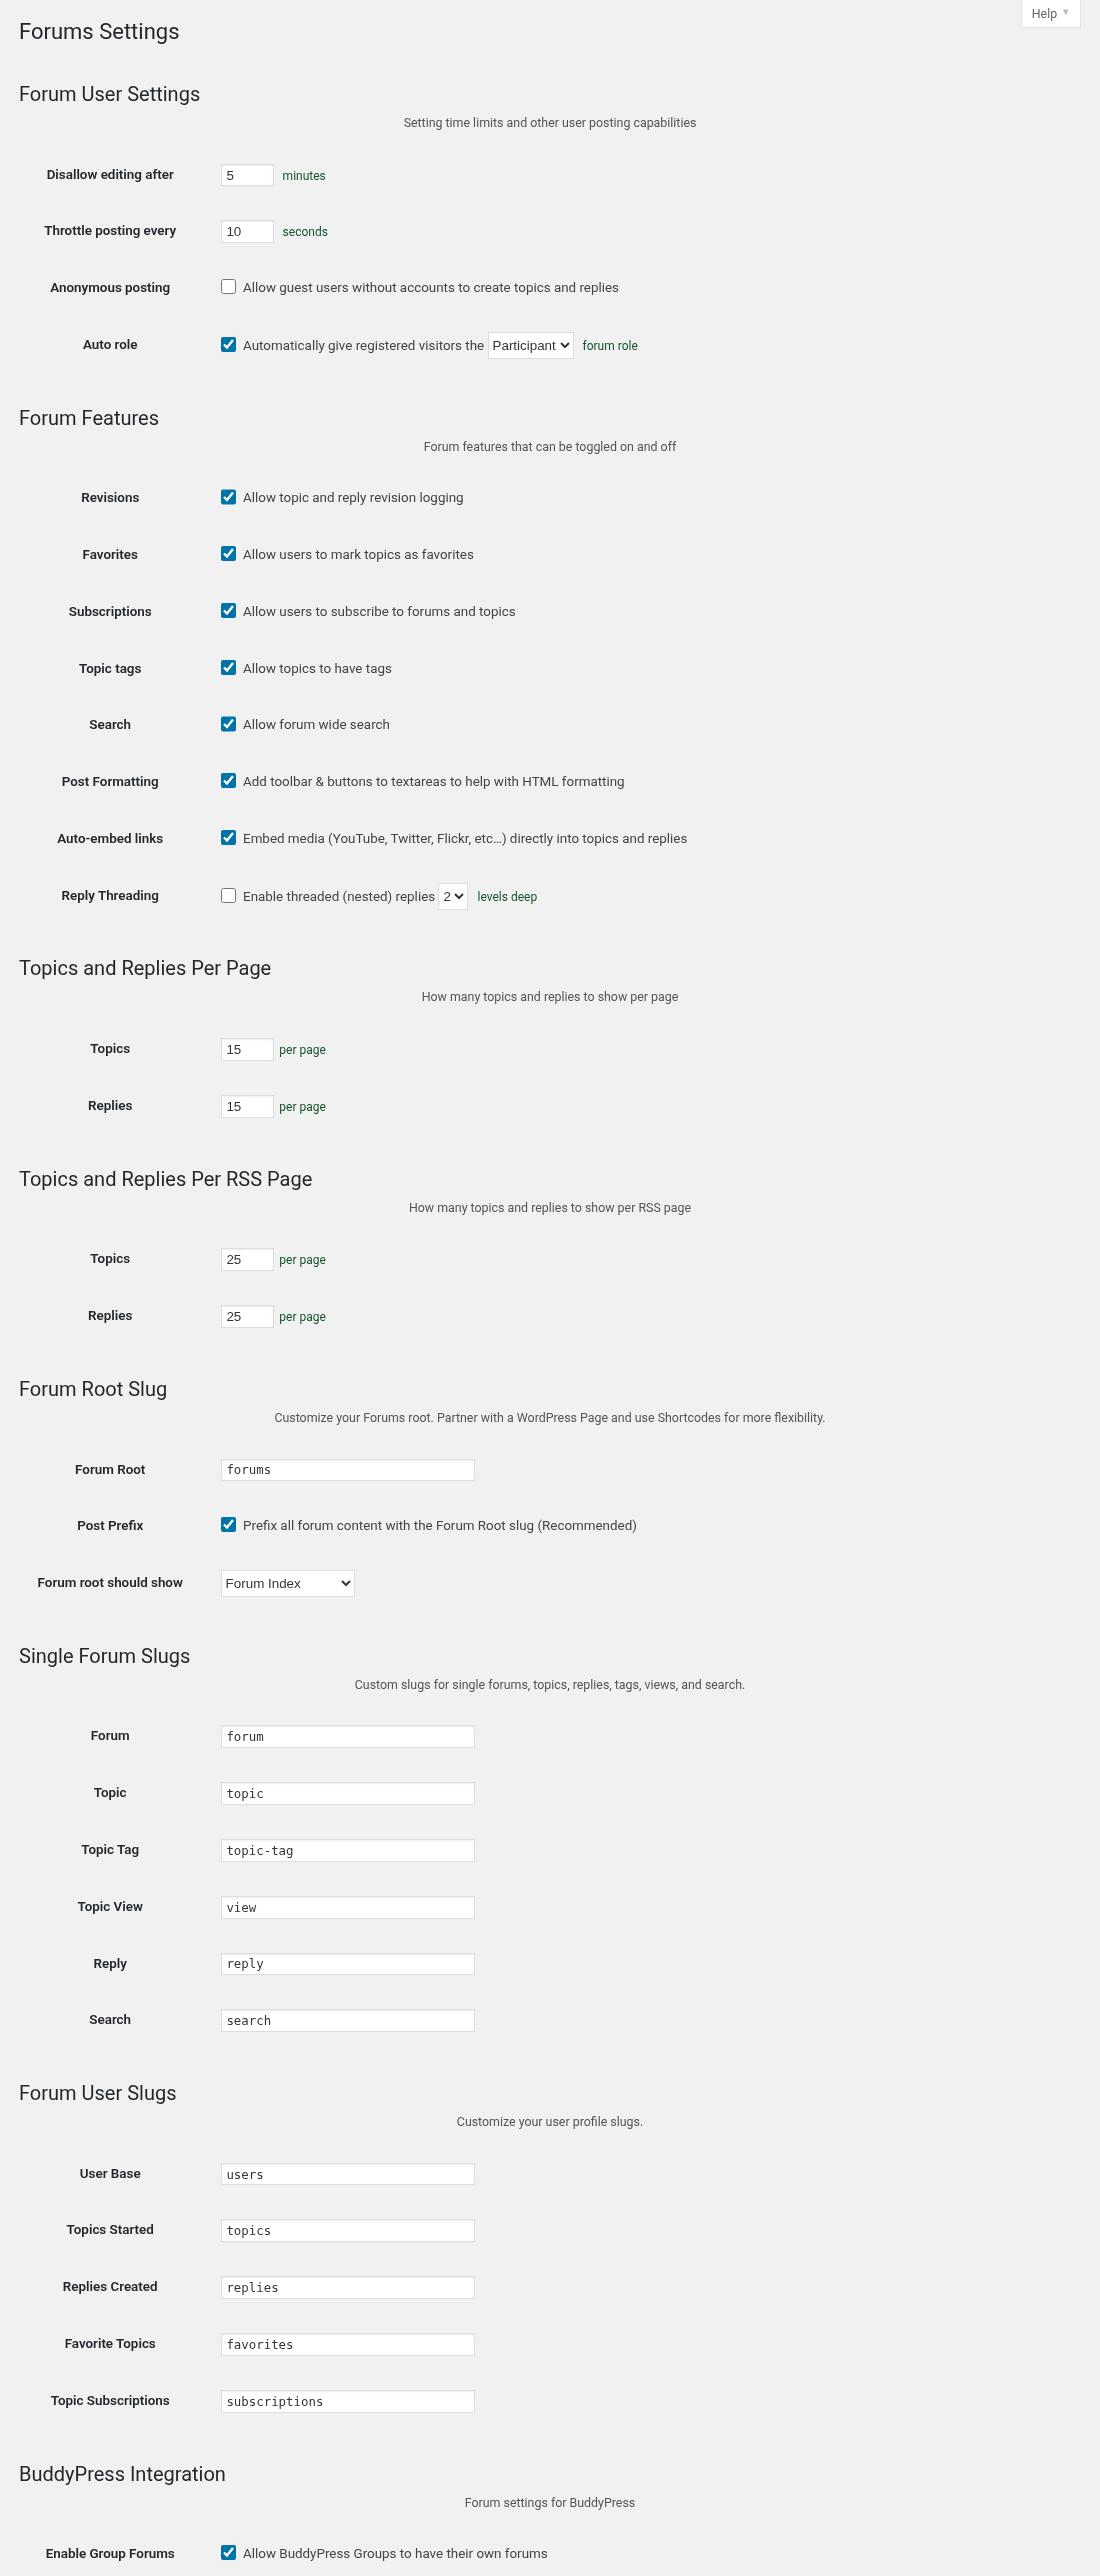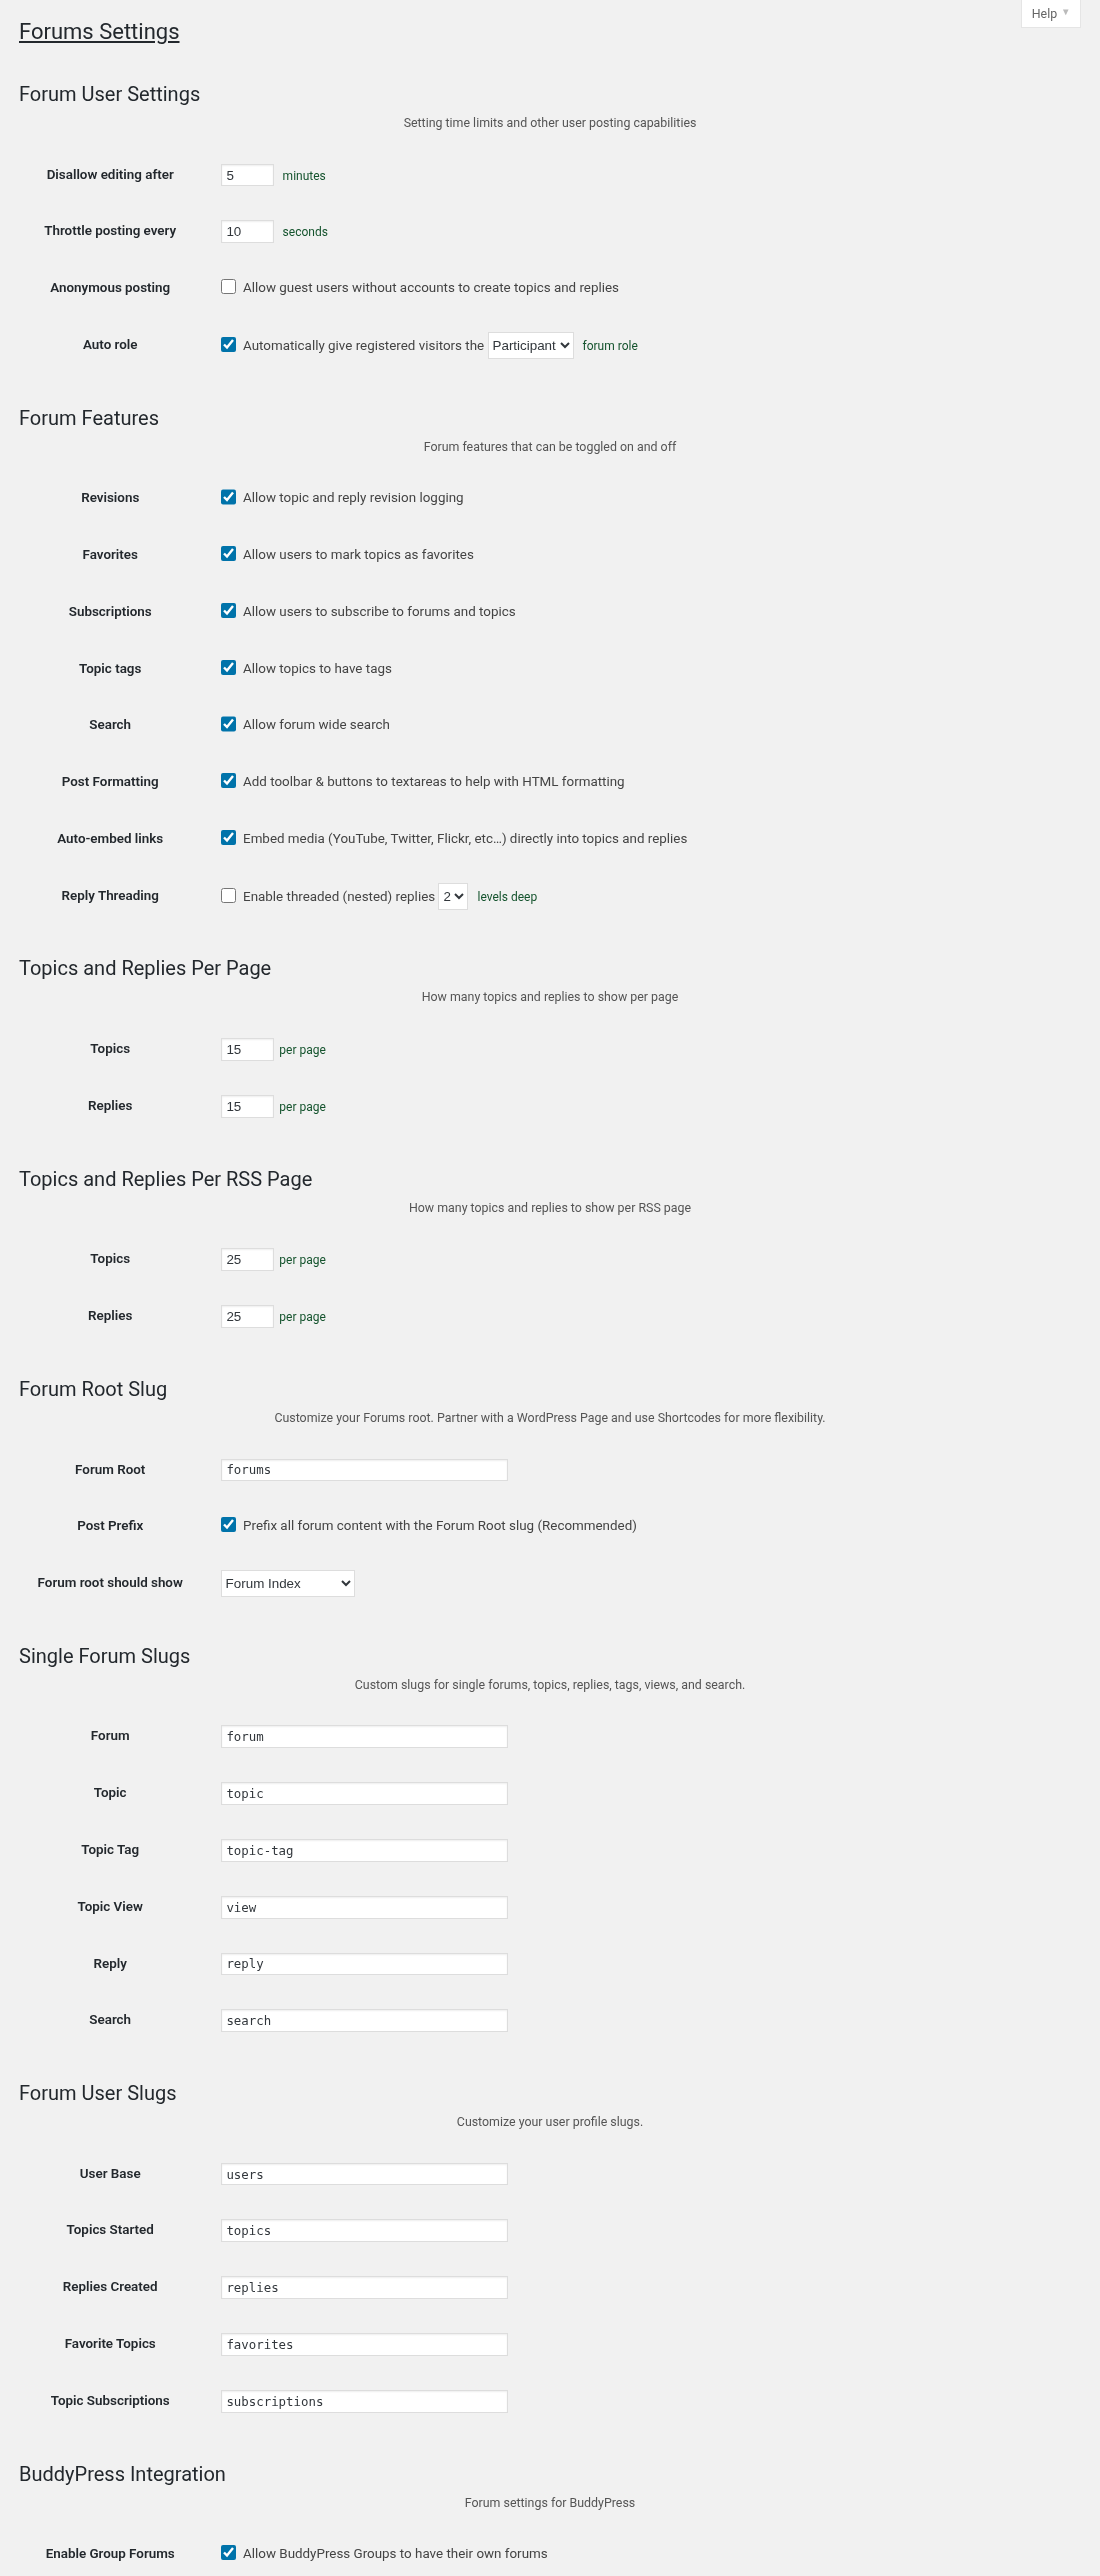--- a/index.html
+++ b/index.html
@@ -1,29 +1,29 @@
 <!DOCTYPE html>
 <html><head>
 <meta charset="utf-8">
 <style>
 * { box-sizing: border-box; }
 body { margin: 0; background: #f1f1f1; font-family: -apple-system, BlinkMacSystemFont, "Segoe UI", Roboto, "Helvetica Neue", Arial, sans-serif; color: #23282d; font-size: 12.4px; line-height: 1.4; }
 .wrap { padding: 9.6px 19px 0 19px; max-width: 1100px; }
 .help-tab-wrapper { position: absolute; top: 0; right: 19px; }
 .help-tab { background: #fff; border: 1px solid #e5e5e5; border-top: none; color: #666; font-size: 12.4px; padding: 4.8px 9.6px; display: inline-flex; align-items: flex-start; gap: 3.8px; cursor: pointer; }
 .help-tab .caret { font-size: 9.6px; color: #bbb; }
-h1 { font-size: 22px; font-weight: 400; margin: 0; padding: 8.6px 0 3.8px 0; line-height: 28px; color: #23282d; text-decoration: underline; }
+h1 { font-size: 22px; font-weight: 400; margin: 0; padding: 8.6px 0 3.8px 0; line-height: 28px; color: #23282d; }
 h2 { font-size: 20px; font-weight: 400; margin: 1.5em 0 0.3em; color: #23282d; }
 p.desc { color: #555; margin: 1.9px 0 15.3px 0; font-size: 12.4px; text-align: center; }
 table.form-table { border-collapse: collapse; width: 100%; }
 table.form-table th { text-align: center; vertical-align: top; padding: 19px 9.6px 19px 0; width: 192px; font-weight: 600; font-size: 13.4px; color: #23282d; }
 table.form-table td { padding: 14.4px 9.6px; vertical-align: middle; font-size: 13.4px; color: #444; }
 input[type=text], input[type=number] { background: #fff; border: 1px solid #ddd; box-shadow: inset 0 1px 1.9px rgba(0,0,0,.07); color: #32373c; font-size: 13.4px; }
 input.small-text { width: 53px; padding: 2.9px 4.8px; }
-input.regular-text { width: 287px; padding: 2.9px 4.8px; font-family: Consolas, Monaco, monospace; font-size: 12.4px; }
+input.regular-text { width: 254px; padding: 2.9px 4.8px; font-family: Consolas, Monaco, monospace; font-size: 12.4px; }
 select { background: #fff; border: 1px solid #ddd; font-size: 13.4px; height: 27px; color: #32373c; }
 input[type=checkbox] { width: 15.3px; height: 15.3px; margin: -3.8px 3.8px 0 0; vertical-align: middle; accent-color: #0073aa; }
 label.inline { font-size: 13.4px; color: #444; }
 .suffix { margin-left: 5.7px; font-size: 12px; color: #14532d; }
 </style>
 </head>
 <body>
 
 <div class="help-tab-wrapper">
   <div class="help-tab">

